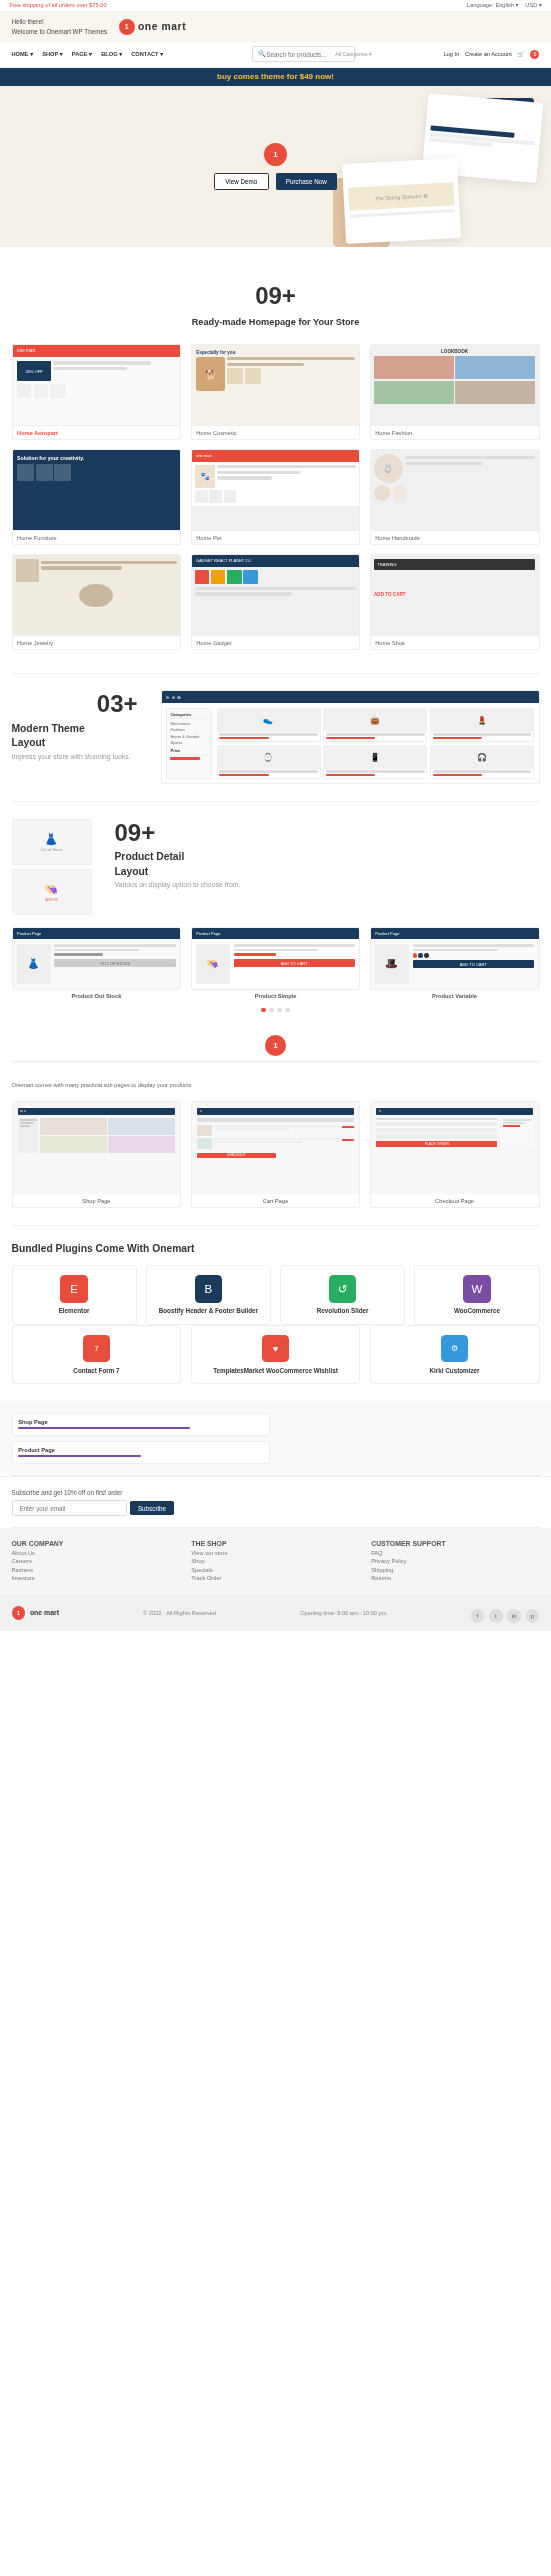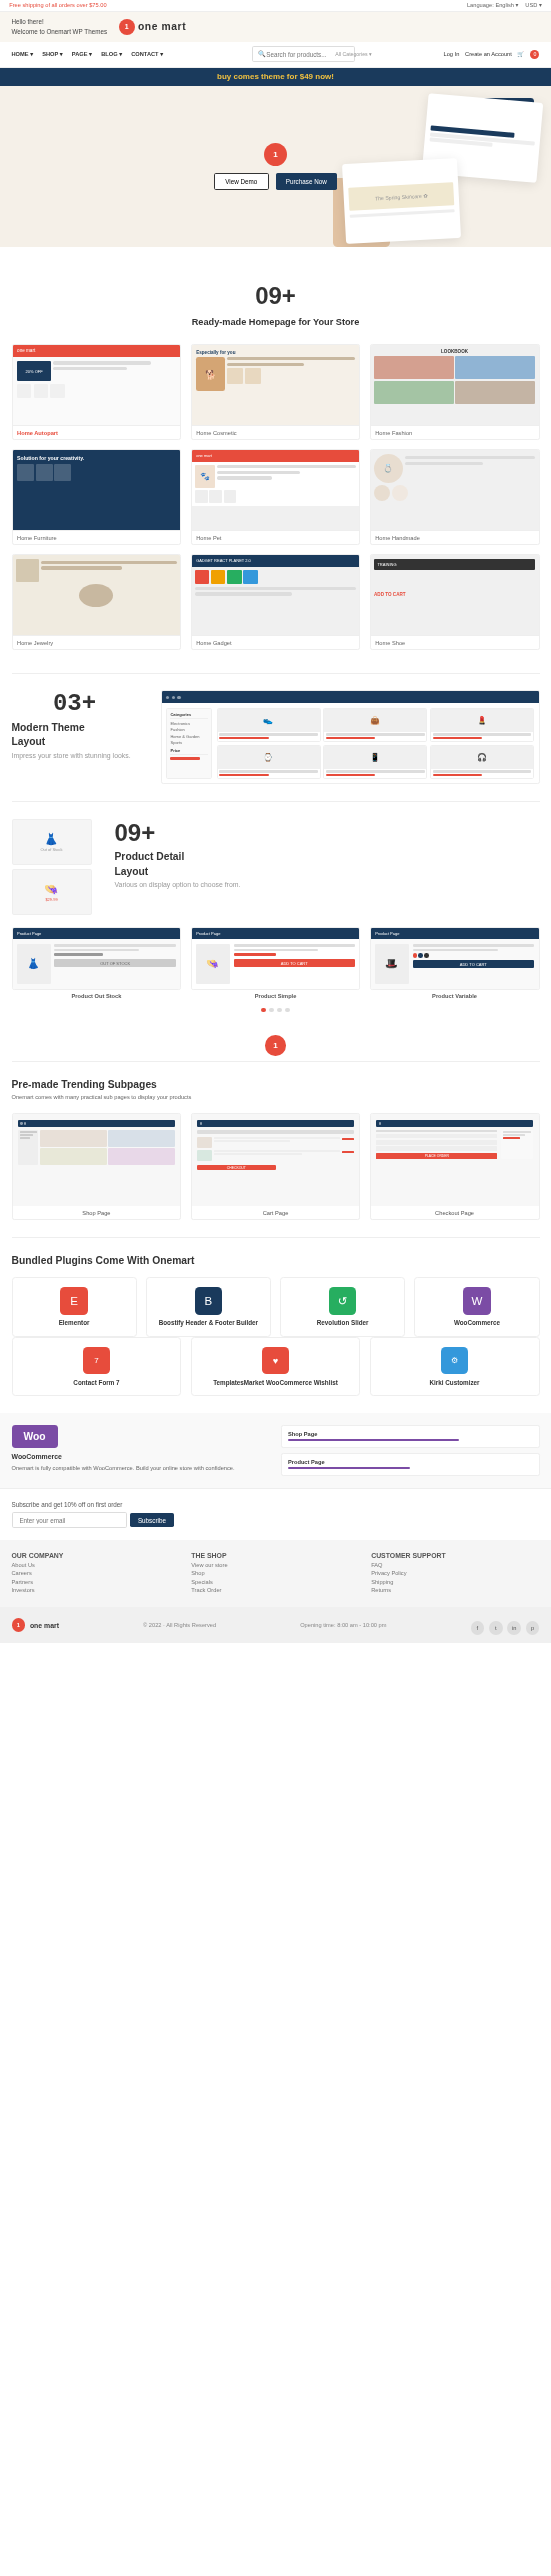--- a/index.html
+++ b/index.html
@@ -380,21 +380,21 @@
     </div>
 
   </div>
 </div>
 
 <div class="divider"></div>
 
 <div class="section">
   <div style="display:flex;gap:23px;align-items:flex-start;">
     <div style="width:126px;">
-      <div class="big-counter" style="text-align:center;padding:0;margin-bottom:4.6px;font-family:Liberation Mono, monospace;">03+</div>
+      <div class="big-counter" style="text-align:right;padding:0;margin-bottom:4.6px;">03+</div>
       <div class="section-title">Modern Theme</div>
       <div class="section-title">Layout</div>
       <div class="section-subtitle" style="margin-top:4.6px;">Impress your store with stunning looks.</div>
     </div>
     <div style="flex:1;">
       <div style="border:0.6px solid #eee;border-radius:2.3px;overflow:hidden;background:#fff;">
         <div style="background:#1a3a5c;height:11.5px;display:flex;align-items:center;padding:0 4.6px;gap:2.3px;">
           <div style="width:3.4px;height:3.4px;border-radius:50%;background:rgba(255,255,255,0.5);"></div>
           <div style="width:3.4px;height:3.4px;border-radius:50%;background:rgba(255,255,255,0.5);"></div>
           <div style="width:3.4px;height:3.4px;border-radius:50%;background:rgba(255,255,255,0.5);"></div>
@@ -567,21 +567,20 @@
   </div>
 </div>
 
 <div style="text-align:center;padding:5.7px 0;">
   <div style="width:20.7px;height:20.7px;background:#e74c3c;border-radius:50%;display:flex;align-items:center;justify-content:center;color:#fff;font-weight:bold;font-size:8px;margin:0 auto;">1</div>
 </div>
 
 <div class="divider"></div>
 
 <div class="section">
-  <div class="section-title">Pre-made Trending Subpages</div>
   <div class="trending-label">Onemart comes with many practical sub pages to display your products</div>
 
   <div class="subpages-grid">
 
     <div class="subpage-card">
       <div class="subpage-card-mock">
         <div style="background:#1a3a5c;height:6.9px;border-radius:1.1px;margin-bottom:2.9px;display:flex;align-items:center;padding:0 2.3px;gap:1.1px;">
           <div style="width:2.3px;height:2.3px;border-radius:50%;background:rgba(255,255,255,0.5);"></div>
           <div style="width:2.3px;height:2.3px;border-radius:50%;background:rgba(255,255,255,0.5);"></div>
         </div>
@@ -706,25 +705,20 @@
       <div class="plugin-icon" style="background:#3498db;font-size:8px;">⚙</div>
       <div class="plugin-name">Kirki Customizer</div>
     </div>
 
   </div>
 </div>
 
 <div style="padding:11.5px;background:#f9f9f9;">
   <div style="display:grid;grid-template-columns:1fr 1fr;gap:11.5px;">
     <div>
-      <div style="width:46px;height:23px;background:#7b4ca5;border-radius:3.4px;display:flex;align-items:center;justify-content:center;color:#fff;font-size:10.3px;font-weight:bold;margin-bottom:5.7px;">Woo</div>
-      <div style="font-size:6.9px;font-weight:bold;color:#333;margin-bottom:3.4px;">WooCommerce</div>
-      <div style="font-size:5.7px;color:#666;line-height:1.5;">Onemart is fully compatible with WooCommerce. Build your online store with confidence.</div>
-    </div>
-    <div>
       <div style="border:0.6px solid #eee;border-radius:2.3px;padding:5.7px;background:#fff;margin-bottom:4.6px;">
         <div style="font-size:5.7px;font-weight:bold;color:#333;margin-bottom:1.7px;">Shop Page</div>
         <div style="height:2.3px;background:#7b4ca5;border-radius:1.1px;width:70%;"></div>
       </div>
       <div style="border:0.6px solid #eee;border-radius:2.3px;padding:5.7px;background:#fff;">
         <div style="font-size:5.7px;font-weight:bold;color:#333;margin-bottom:1.7px;">Product Page</div>
         <div style="height:2.3px;background:#7b4ca5;border-radius:1.1px;width:50%;"></div>
       </div>
     </div>
   </div>

